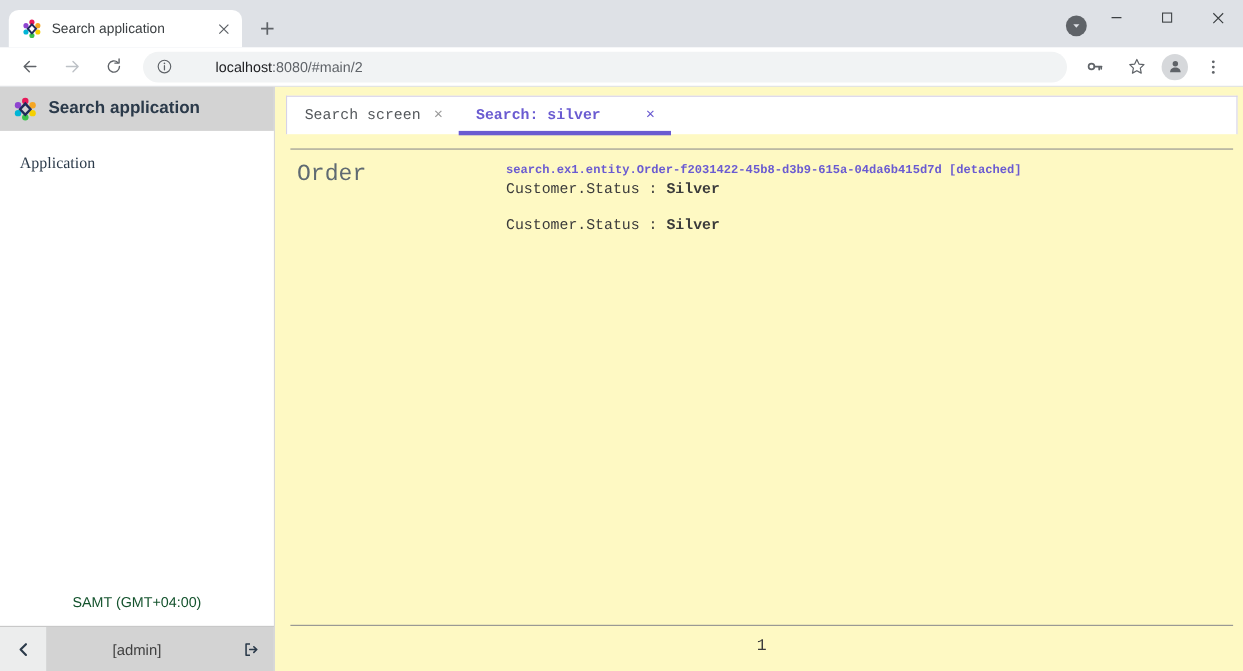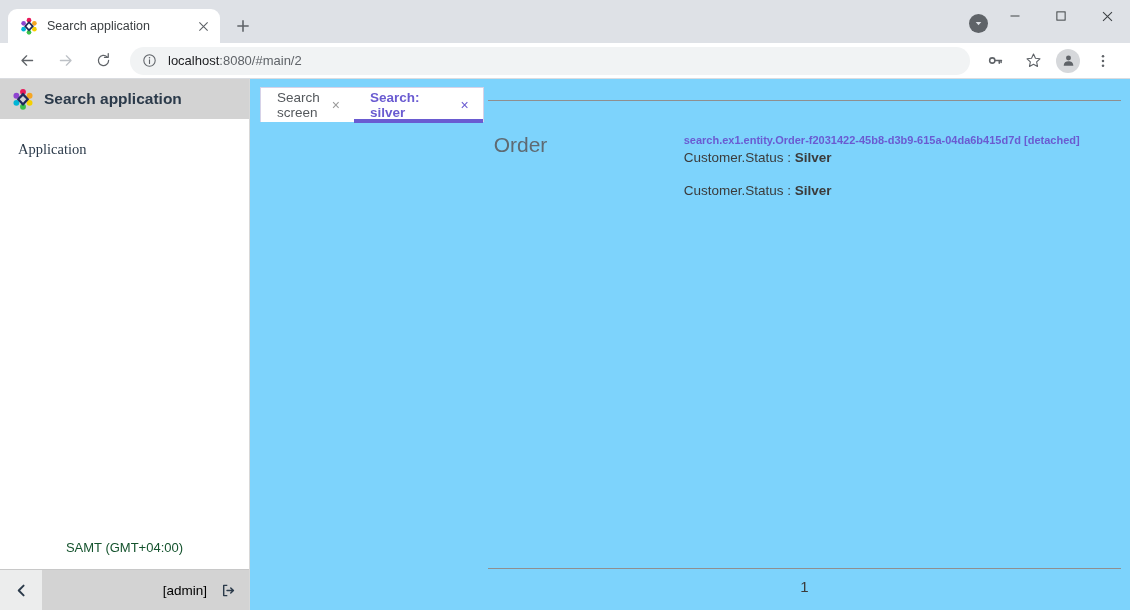--- a/index.html
+++ b/index.html
@@ -80,21 +80,21 @@
     flex: 1 1 auto;
     height: 28px;
     background: #f1f3f4;
     border-radius: 14px;
     display: flex; align-items: center;
     padding: 0 12px;
     margin: 0 6px 0 8px;
     max-width: 862px;
   }
   .omnibox-icon { width: 16px; height: 16px; margin-right: 10px; color: #5f6368; flex: 0 0 16px; }
-  .omnibox-text { font-size: 13px; color: #5f6368; white-space: nowrap; }
+  .omnibox-text { font-size: 13px; color: #5f6368; white-space: nowrap; margin-left: 28px; }
   .omnibox-text b { color: #202124; font-weight: normal; }
   .profile-av {
     width: 24px; height: 24px; border-radius: 50%;
     background: #d6d8db;
     display: flex; align-items: center; justify-content: center;
     margin: 0 4px;
   }
 
   
   .viewport { flex: 1 1 auto; display: flex; background: #fff; min-height: 0; }
@@ -133,32 +133,32 @@
     border-top: 1px solid #c8c8c8;
   }
   .side-collapse {
     width: 42px; height: 100%;
     display: flex; align-items: center; justify-content: center;
     background: #eceded;
     color: #2b3a4a;
   }
   .side-user {
     flex: 1 1 auto;
-    text-align: right;
+    text-align: center;
     font-size: 13.5px;
-    color: #000000;
+    color: #404040;
   }
   .side-logout {
     width: 42px; height: 100%;
     display: flex; align-items: center; justify-content: center;
     color: #2b3a4a;
   }
 
   
-  .main { flex: 1 1 auto; display: flex; flex-direction: row; min-width: 0; background: #7dd3fc; padding: 8px 5px 0 10px; }
+  .main { flex: 1 1 auto; display: flex; flex-direction: column; min-width: 0; background: #fef9c3; padding: 8px 5px 0 10px; font-family: Liberation Mono, monospace; }
 
   .tabsheet {
     border: 1px solid #d6d2e8;
     border-bottom: none;
     background: #fff;
     display: flex; align-items: stretch;
     height: 35px;
     flex: 0 0 35px;
   }
   .atab {
@@ -175,21 +175,20 @@
   .atab.active::after {
     content: ""; position: absolute; left: 0; right: 0; bottom: -1px;
     height: 4px; background: #6a5bd1;
   }
 
   .panel {
     flex: 1 1 auto;
     display: flex; flex-direction: column;
     min-height: 0;
     padding: 0 4px;
-    gap: 20px;
   }
   .panel-top-rule { border-top: 1px solid #8f8f8f; margin: 13px 0 0 0; }
 
   .results { flex: 1 1 auto; padding-top: 12px; overflow: hidden; }
   .result-row { display: flex; align-items: flex-start; }
   .entity-name {
     width: 196px; flex: 0 0 196px;
     font-size: 21px;
     color: #5f6a72;
     padding-left: 6px;

